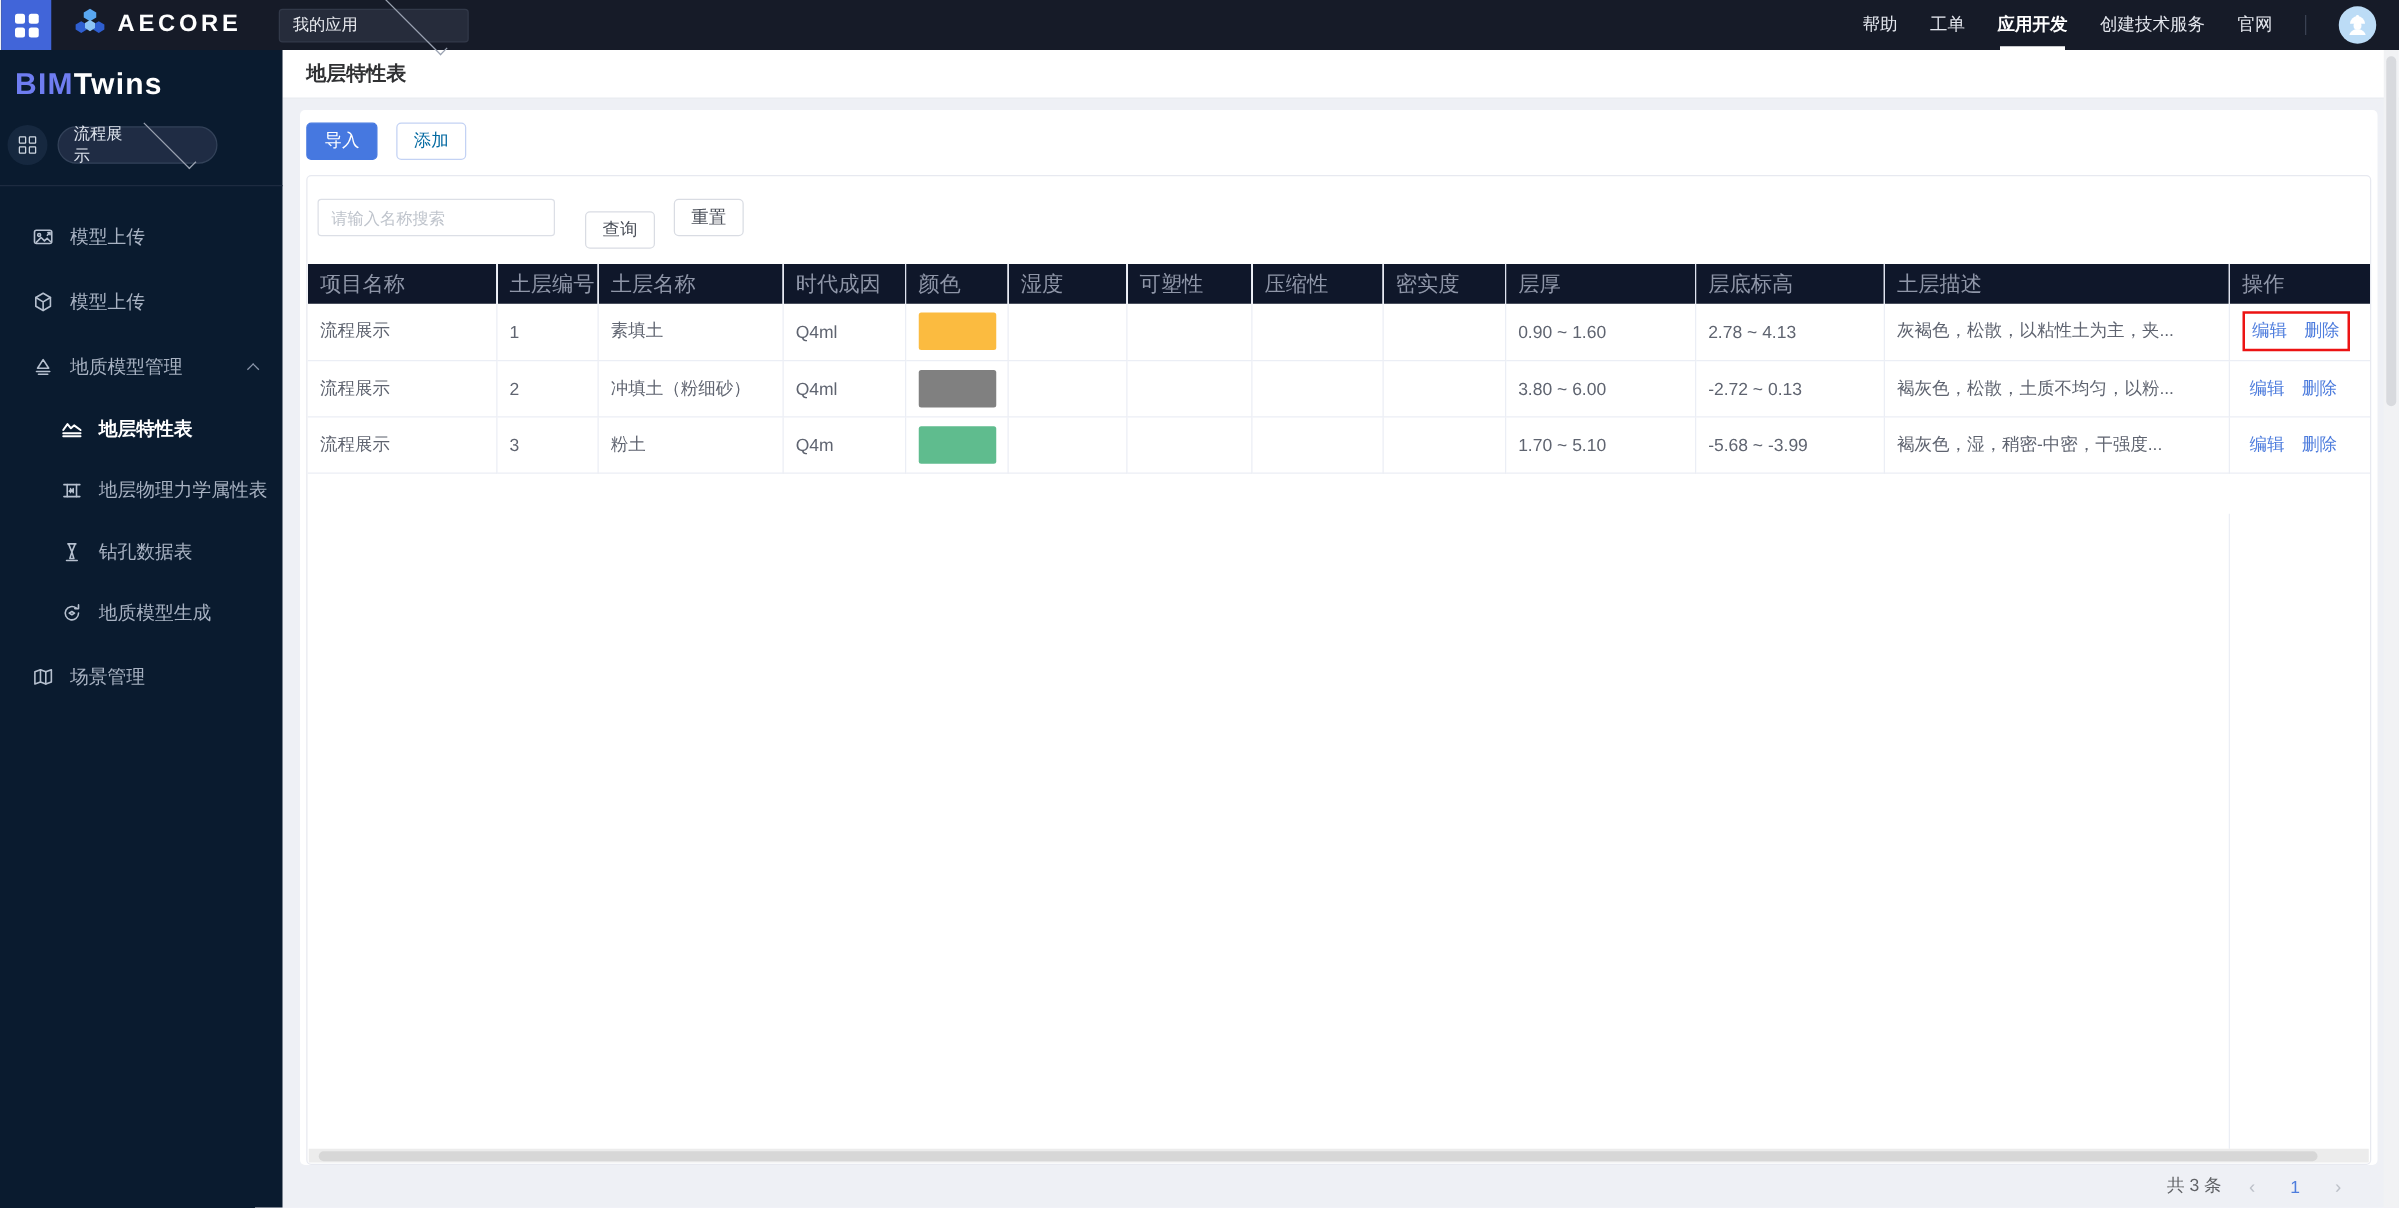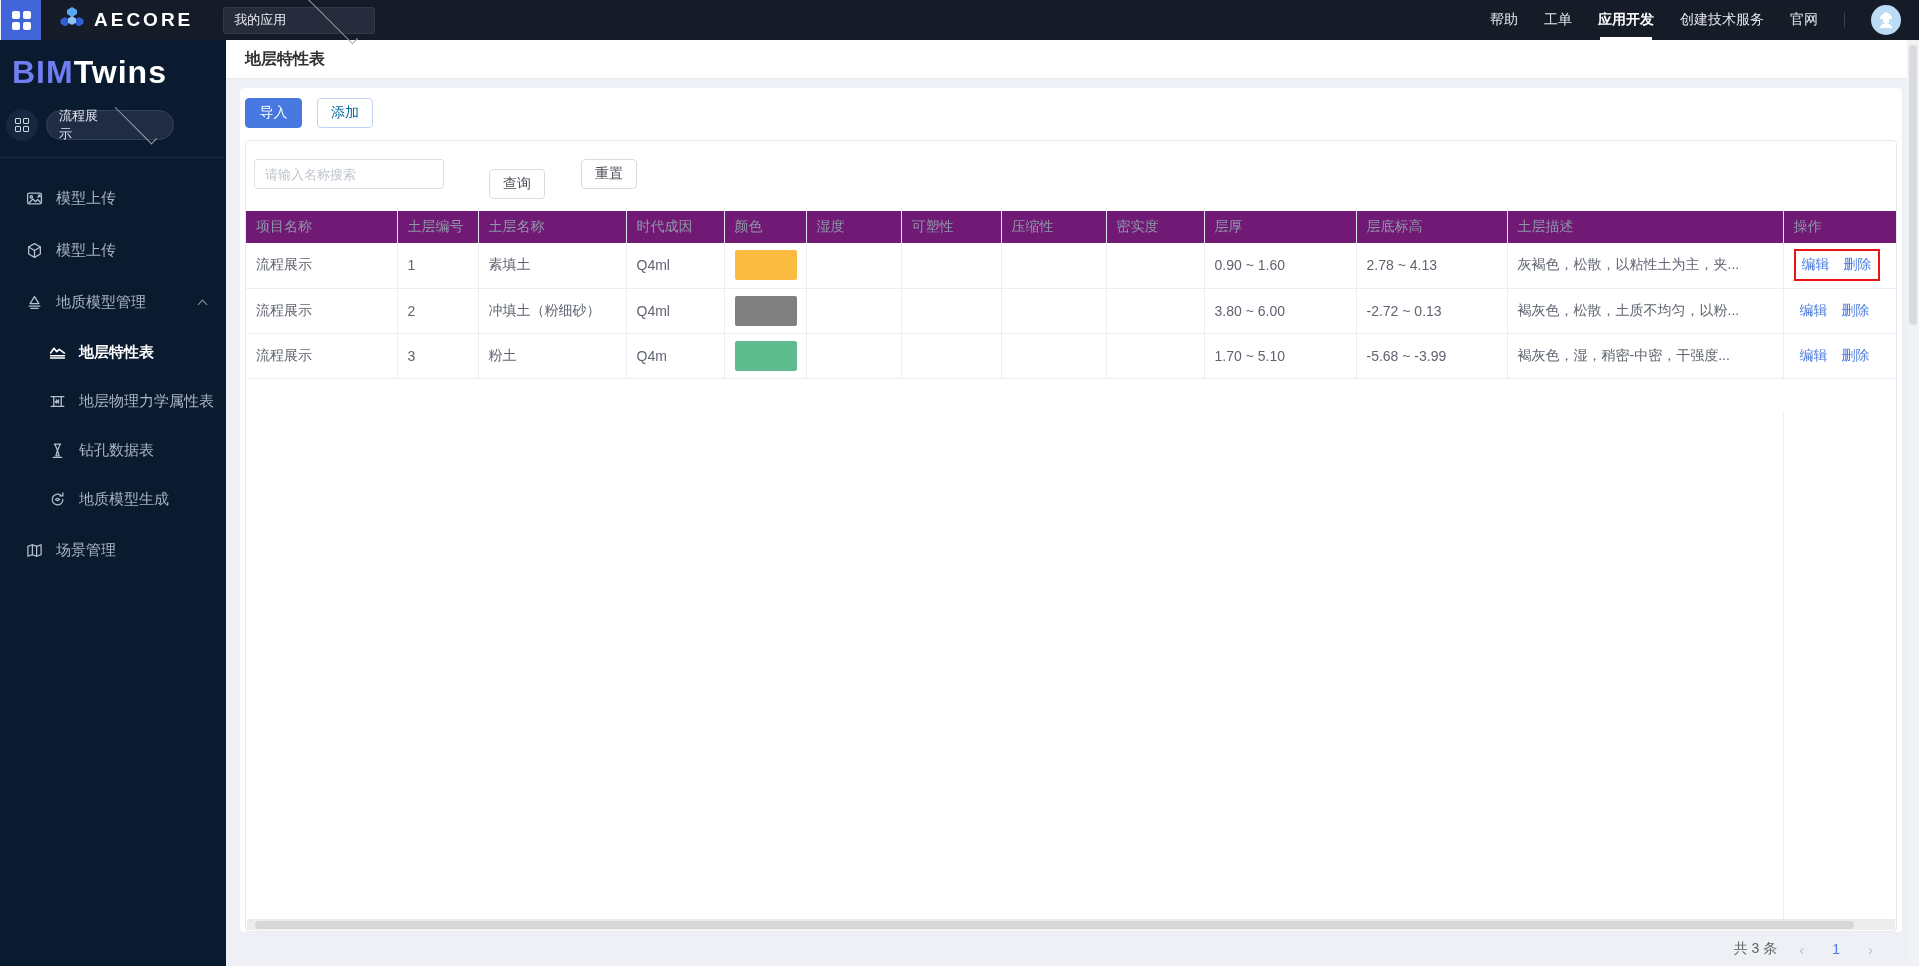--- a/index.html
+++ b/index.html
@@ -27,21 +27,21 @@
   .top-nav-item.active { font-weight:bold; color:#fff; }
   .top-nav-item.active::after { content:""; position:absolute; left:2px; right:2px; bottom:0;
     height:3px; background:#fff; }
   .top-divider { width:1px; height:16px; background:#3a4152; }
   .avatar { width:30px; height:30px; border-radius:50%; background:#bcdcf6; display:flex;
     align-items:center; justify-content:center; cursor:pointer; overflow:hidden; }
 
   
   .sidebar { position:absolute; left:0; top:40px; width:226px; height:926px;
     background:#0a1b2f; z-index:20; }
-  .side-logo { padding:14px 0 0 12px; font-size:32px; font-weight:bold; letter-spacing:1px; }
+  .side-logo { padding:14px 0 0 12px; font-size:24px; font-weight:bold; letter-spacing:1px; }
   .side-logo .bim { color:#6f7df1; }
   .side-logo .twins { color:#fff; }
   .project-row { display:flex; align-items:center; margin:18px 0 0 6px; }
   .proj-circle { width:32px; height:32px; border-radius:50%; background:#16283f;
     display:flex; align-items:center; justify-content:center; cursor:pointer; flex:0 0 auto; }
   .proj-circle .grid-glyph { grid-template-columns:6px 6px; grid-template-rows:6px 6px; gap:2px; }
   .proj-circle .grid-glyph i { background:none; border:1.4px solid #cfd7e2; border-radius:1px; }
   .proj-pill { margin-left:8px; width:128px; height:30px; border-radius:15px; background:#1f2c44;
     border:1px solid #334259; display:flex; align-items:center; padding:0 12px; cursor:pointer; }
   .proj-pill span { flex:1; color:#dfe5ee; font-size:13px; }
@@ -66,31 +66,31 @@
   .title-bar h1 { font-size:16px; color:#303133; font-weight:bold; }
   .card { position:absolute; left:14px; top:48px; width:1662px; height:844px;
     background:#fff; border-radius:4px; padding:10px 5px 0 5px; }
   .toolbar { display:flex; gap:15px; padding-top:0; }
   .btn { height:30px; border-radius:4px; font-size:14px; display:inline-flex; align-items:center;
     justify-content:center; cursor:pointer; user-select:none; }
   .btn-primary { background:#4678e0; color:#fff; width:57px; border:1px solid #4678e0; }
   .btn-add { background:#fff; color:#0369a1; width:56px; border:1px solid #c3d2f4; }
   .panel { position:absolute; left:5px; right:5px; top:52px; bottom:0;
     border:1px solid #e7e9f0; border-radius:4px; overflow:hidden; }
-  .filter-row { display:flex; align-items:center; padding:8px;gap:21px; }
+  .filter-row { display:flex; align-items:center; padding:8px; }
   .search-input { width:190px; height:30px; border:1px solid #dcdfe6; border-radius:3px;
     font-size:13px; padding:0 10px; color:#333; outline:none;
     font-family:"Liberation Sans",sans-serif; }
   .search-input::placeholder { color:#bfc4cc; }
   .btn-plain { background:#fff; border:1px solid #d9dce3; color:#4a4f59; width:56px; }
   .btn-query { margin-left:24px;margin-top:20px; }
   .btn-reset { margin-left:15px; }
 
   table { border-collapse:collapse; table-layout:fixed; width:100%; margin-top:4px; }
-  th { height:32px; background:#701a75; color:#8f96a8; font-size:14px; font-weight:normal;
+  th { height:32px; background:#0f172a; color:#8f96a8; font-size:17px; font-weight:normal;
     text-align:left; padding:0 0 0 10px; border-right:1px solid #dfe3f0; white-space:nowrap; overflow:hidden; }
   th:last-child { border-right:none; }
   td { height:45px; border-bottom:1px solid #ebeef5; border-right:1px solid #ebeef5;
     color:#5f6470; font-size:14px; padding:0 8px 0 10px; white-space:nowrap; overflow:hidden; background:#fff; }
   td:last-child { border-right:none; }
   .swatch { width:62px; height:30px; border-radius:2px; }
   .action-link { color:#4d7cdd; cursor:pointer; }
   .action-gap { display:inline-block; width:14px; }
   .actions-wrap { display:inline-block; padding:5px 6px; }
   .actions-wrap.annotated { border:2px solid #ec1313; }

